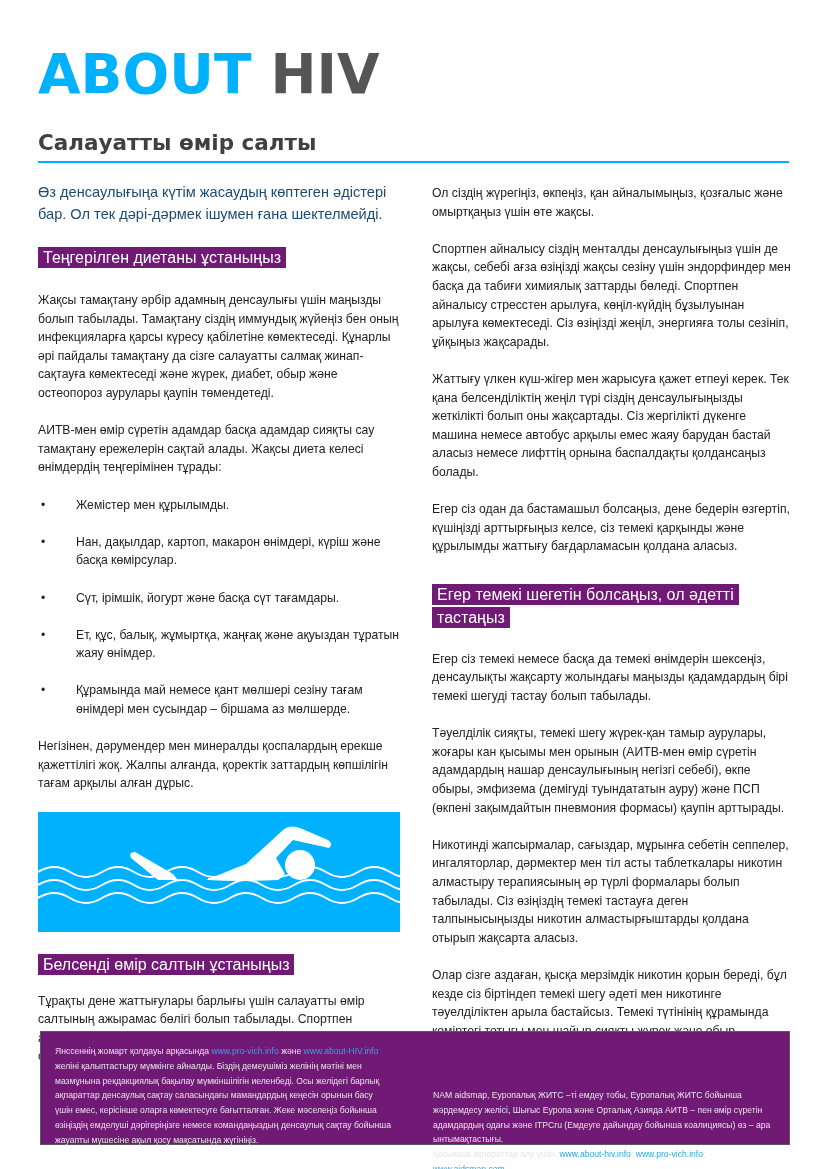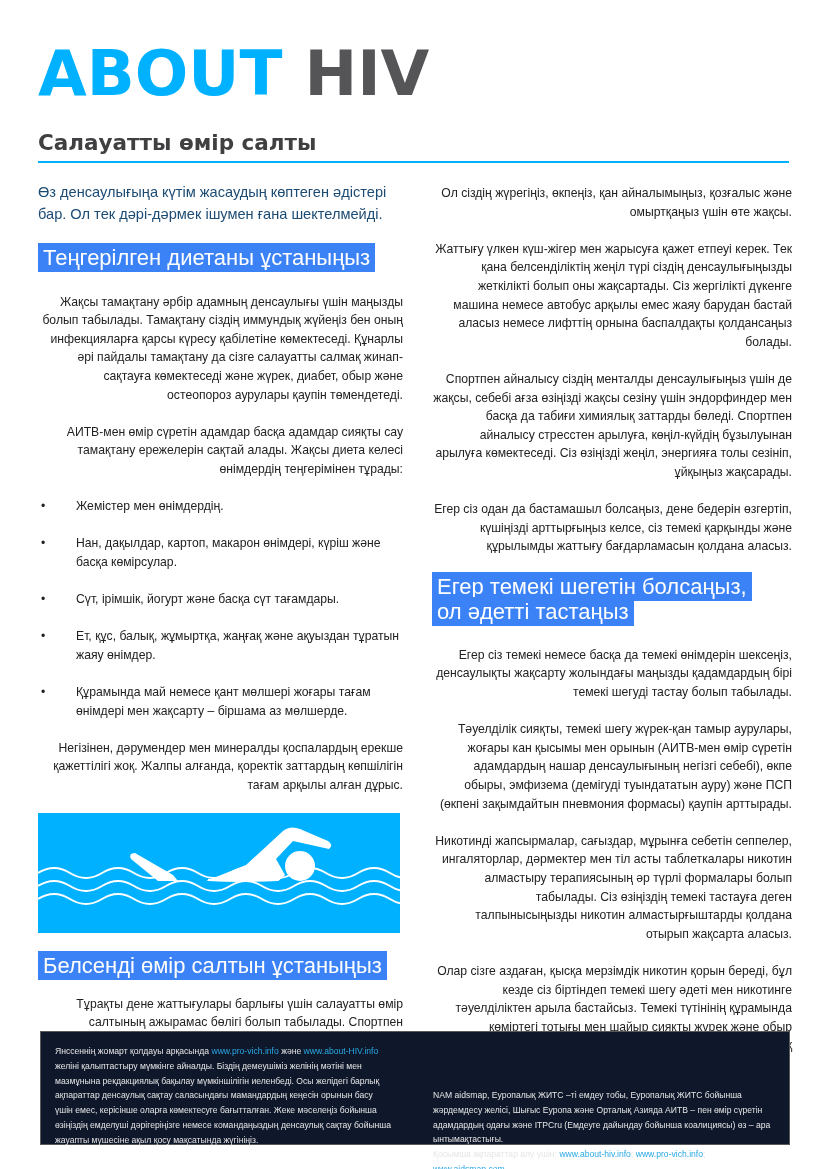--- a/index.html
+++ b/index.html
@@ -1,44 +1,44 @@
 <!DOCTYPE html>
 <html><head>
   <meta charset="utf-8">
   <style>
     * { margin: 0; padding: 0; box-sizing: border-box; }
     html, body { width: 827px; height: 1169px; background: #ffffff; overflow: hidden; }
     body { position: relative; font-family: "Liberation Sans", "DejaVu Sans", sans-serif; color: #222; }
 
-    .brand { position: absolute; left: 38px; top: 42px; font-family: "DejaVu Sans", sans-serif; font-weight: bold; font-size: 63px; letter-spacing: 0px; line-height: 64px; }
+    .brand { position: absolute; left: 38px; top: 42px; font-family: "DejaVu Sans", sans-serif; font-weight: bold; font-size: 55px; letter-spacing: 0px; line-height: 64px; }
     .brand .b1 { color: #00b1ff; }
     .brand .b2 { color: #555558; }
 
     .page-title { position: absolute; left: 38px; top: 128px; font-family: "DejaVu Sans", sans-serif; font-weight: bold; font-size: 21.5px; color: #404042; line-height: 30px; text-align: center; }
     .title-rule { position: absolute; left: 38px; top: 161px; width: 751px; height: 2px; background: #00b1ff; }
 
     .col { position: absolute; top: 180px; width: 365px; font-size: 12.2px; line-height: 18.6px; color: #222; }
     .col.left { left: 38px; }
     .col.right { left: 432px; width: 360px; }
 
     .lead { color: #1c4b73; font-size: 14.6px; line-height: 21.5px; margin-top: 2px; }
 
-    .sec-head { display: inline; background: #3b82f6; color: #ffffff; font-size: 22px; line-height: 22px; padding: 2px 5px 2px 5px; box-decoration-break: clone; -webkit-box-decoration-break: clone; }
+    .sec-head { display: inline; background: #701a75; color: #ffffff; font-size: 16px; line-height: 22px; padding: 2px 5px 2px 5px; box-decoration-break: clone; -webkit-box-decoration-break: clone; }
     .sec-wrap { margin-top: 22px; margin-bottom: 22px; }
     .sec-wrap.two { line-height: 22px; width: 345px; }
 
-    p.body { margin-bottom: 18.6px; text-align: right; }
+    p.body { margin-bottom: 18.6px; }
     ul.bullets { list-style: none; margin-bottom: 18.6px; }
     ul.bullets li { position: relative; padding-left: 38px; margin-bottom: 18.6px; }
     ul.bullets li .dot { position: absolute; left: 3px; top: 0; }
 
     .swim { position: relative; width: 362px; height: 120px; background: #00b1ff; margin-top: 2px; margin-bottom: 4px; }
     .swim svg { position: absolute; left: 0; top: 0; }
 
-    .footer { position: absolute; left: 40px; top: 1031px; width: 750px; height: 114px; background: #0f172a; border: 1px solid #5a5a5c; color: #e6e6e6; font-size: 8.6px; line-height: 14.8px; }
+    .footer { position: absolute; left: 40px; top: 1031px; width: 750px; height: 114px; background: #701a75; border: 1px solid #5a5a5c; color: #e6e6e6; font-size: 8.6px; line-height: 14.8px; }
     .footer .fcol { position: absolute; top: 12px; }
     .footer .fcol.l { left: 14px; width: 338px; }
     .footer .fcol.r { left: 392px; width: 345px; margin-top: 44px; }
     .footer .lnk { color: #2aa8e4; }
   </style>
 </head>
 <body>
 
 <div class="brand">
   <span class="b1">ABOUT</span>
@@ -51,25 +51,25 @@
   <p class="lead">Өз денсаулығыңа күтім жасаудың көптеген әдістері бар. Ол тек дәрі-дәрмек ішумен ғана шектелмейді.</p>
 
   <div class="sec-wrap">
     <span class="sec-head">Теңгерілген диетаны ұстаныңыз</span>
   </div>
 
   <p class="body">Жақсы тамақтану әрбір адамның денсаулығы үшін маңызды болып табылады. Тамақтану сіздің иммундық жүйеңіз бен оның инфекцияларға қарсы күресу қабілетіне көмектеседі. Құнарлы әрі пайдалы тамақтану да сізге салауатты салмақ жинап-сақтауға көмектеседі және жүрек, диабет, обыр және остеопороз аурулары қаупін төмендетеді.</p>
   <p class="body">АИТВ-мен өмір сүретін адамдар басқа адамдар сияқты сау тамақтану ережелерін сақтай алады. Жақсы диета келесі өнімдердің теңгерімінен тұрады:</p>
 
   <ul class="bullets">
-    <li><span class="dot">•</span><span>Жемістер мен өнімдердің.</span></li>
+    <li><span class="dot">•</span><span>Жемістер мен құрылымды.</span></li>
     <li><span class="dot">•</span><span>Нан, дақылдар, картоп, макарон өнімдері, күріш және басқа көмірсулар.</span></li>
     <li><span class="dot">•</span><span>Сүт, ірімшік, йогурт және басқа сүт тағамдары.</span></li>
     <li><span class="dot">•</span><span>Ет, құс, балық, жұмыртқа, жаңғақ және ақуыздан тұратын жаяу өнімдер.</span></li>
-    <li><span class="dot">•</span><span>Құрамында май немесе қант мөлшері жоғары тағам өнімдері мен жақсарту – біршама аз мөлшерде.</span></li>
+    <li><span class="dot">•</span><span>Құрамында май немесе қант мөлшері сезіну тағам өнімдері мен сусындар – біршама аз мөлшерде.</span></li>
   </ul>
 
   <p class="body">Негізінен, дәрумендер мен минералды қоспалардың ерекше қажеттілігі жоқ. Жалпы алғанда, қоректік заттардың көпшілігін тағам арқылы алған дұрыс.</p>
 
   <div class="swim">
     <svg width="362" height="120" viewBox="0 0 362 120">
 
       <path d="M93 46 Q90 40 97 40 L135 62 L140 68 L120 68 Z" fill="#ffffff"></path>
       <path d="M168 68 L208 52 L245 18 Q252 12 262 16 L290 28 Q296 32 291 36 L255 28 L238 46 L247 62 L240 68 Z" fill="#ffffff"></path>
       <circle cx="262" cy="53" r="15" fill="#ffffff"></circle>
@@ -82,25 +82,25 @@
   </div>
 
   <div class="sec-wrap" style="margin-bottom:16px;">
     <span class="sec-head">Белсенді өмір салтын ұстаныңыз</span>
   </div>
   <p class="body">Тұрақты дене жаттығулары барлығы үшін салауатты өмір салтының ажырамас бөлігі болып табылады. Спортпен айналысу сіздің сырт бейнеңізді жақсартып, ұзақ өмір сүруге себеп болады.</p>
 </div>
 
 <div class="col right">
   <p class="body" style="margin-top:4px;">Ол сіздің жүрегіңіз, өкпеңіз, қан айналымыңыз, қозғалыс және омыртқаңыз үшін өте жақсы.</p>
+  <p class="body">Спортпен айналысу сіздің менталды денсаулығыңыз үшін де жақсы, себебі ағза өзіңізді жақсы сезіну үшін эндорфиндер мен басқа да табиғи химиялық заттарды бөледі. Спортпен айналысу стресстен арылуға, көңіл-күйдің бұзылуынан арылуға көмектеседі. Сіз өзіңізді жеңіл, энергияға толы сезініп, ұйқыңыз жақсарады.</p>
   <p class="body">Жаттығу үлкен күш-жігер мен жарысуға қажет етпеуі керек. Тек қана белсенділіктің жеңіл түрі сіздің денсаулығыңызды жеткілікті болып оны жақсартады. Сіз жергілікті дүкенге машина немесе автобус арқылы емес жаяу барудан бастай аласыз немесе лифттің орнына баспалдақты қолдансаңыз болады.</p>
-  <p class="body">Спортпен айналысу сіздің менталды денсаулығыңыз үшін де жақсы, себебі ағза өзіңізді жақсы сезіну үшін эндорфиндер мен басқа да табиғи химиялық заттарды бөледі. Спортпен айналысу стресстен арылуға, көңіл-күйдің бұзылуынан арылуға көмектеседі. Сіз өзіңізді жеңіл, энергияға толы сезініп, ұйқыңыз жақсарады.</p>
   <p class="body">Егер сіз одан да бастамашыл болсаңыз, дене бедерін өзгертіп, күшіңізді арттырғыңыз келсе, сіз темекі қарқынды және құрылымды жаттығу бағдарламасын қолдана аласыз.</p>
 
-  <div class="sec-wrap two" style="margin-top:20px; margin-bottom:20px;">
+  <div class="sec-wrap two" style="margin-top:28px; margin-bottom:20px;">
     <span class="sec-head">Егер темекі шегетін болсаңыз, ол әдетті тастаңыз</span>
   </div>
 
   <p class="body">Егер сіз темекі немесе басқа да темекі өнімдерін шексеңіз, денсаулықты жақсарту жолындағы маңызды қадамдардың бірі темекі шегуді тастау болып табылады.</p>
   <p class="body">Тәуелділік сияқты, темекі шегу жүрек-қан тамыр аурулары, жоғары кан қысымы мен орынын (АИТВ-мен өмір сүретін адамдардың нашар денсаулығының негізгі себебі), өкпе обыры, эмфизема (демігуді туындататын ауру) және ПСП (өкпені зақымдайтын пневмония формасы) қаупін арттырады.</p>
   <p class="body">Никотинді жапсырмалар, сағыздар, мұрынға себетін сеппелер, ингаляторлар, дәрмектер мен тіл асты таблеткалары никотин алмастыру терапиясының әр түрлі формалары болып табылады. Сіз өзіңіздің темекі тастауға деген талпынысыңызды никотин алмастырғыштарды қолдана отырып жақсарта аласыз.</p>
   <p class="body">Олар сізге аздаған, қысқа мерзімдік никотин қорын береді, бұл кезде сіз біртіндеп темекі шегу әдеті мен никотинге тәуелділіктен арыла бастайсыз. Темекі түтінінің құрамында көміртегі тотығы мен шайыр сияқты жүрек және обыр ауруларына әкелетін химиялық</p>
 </div>
 
 <div class="footer">

